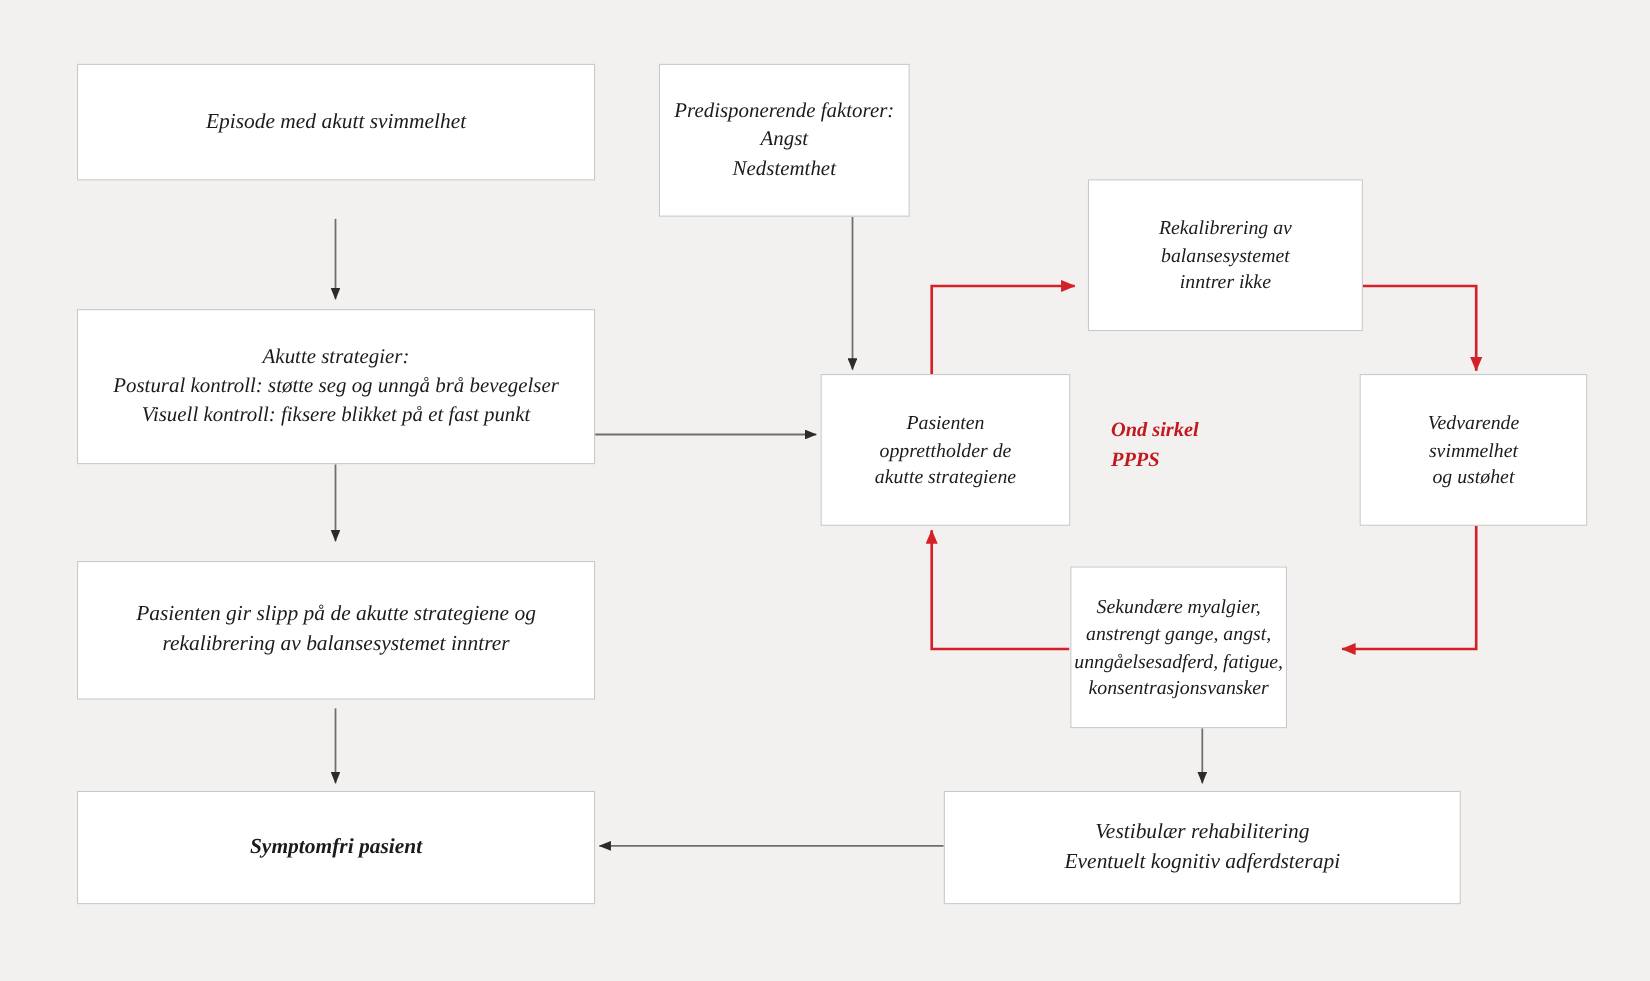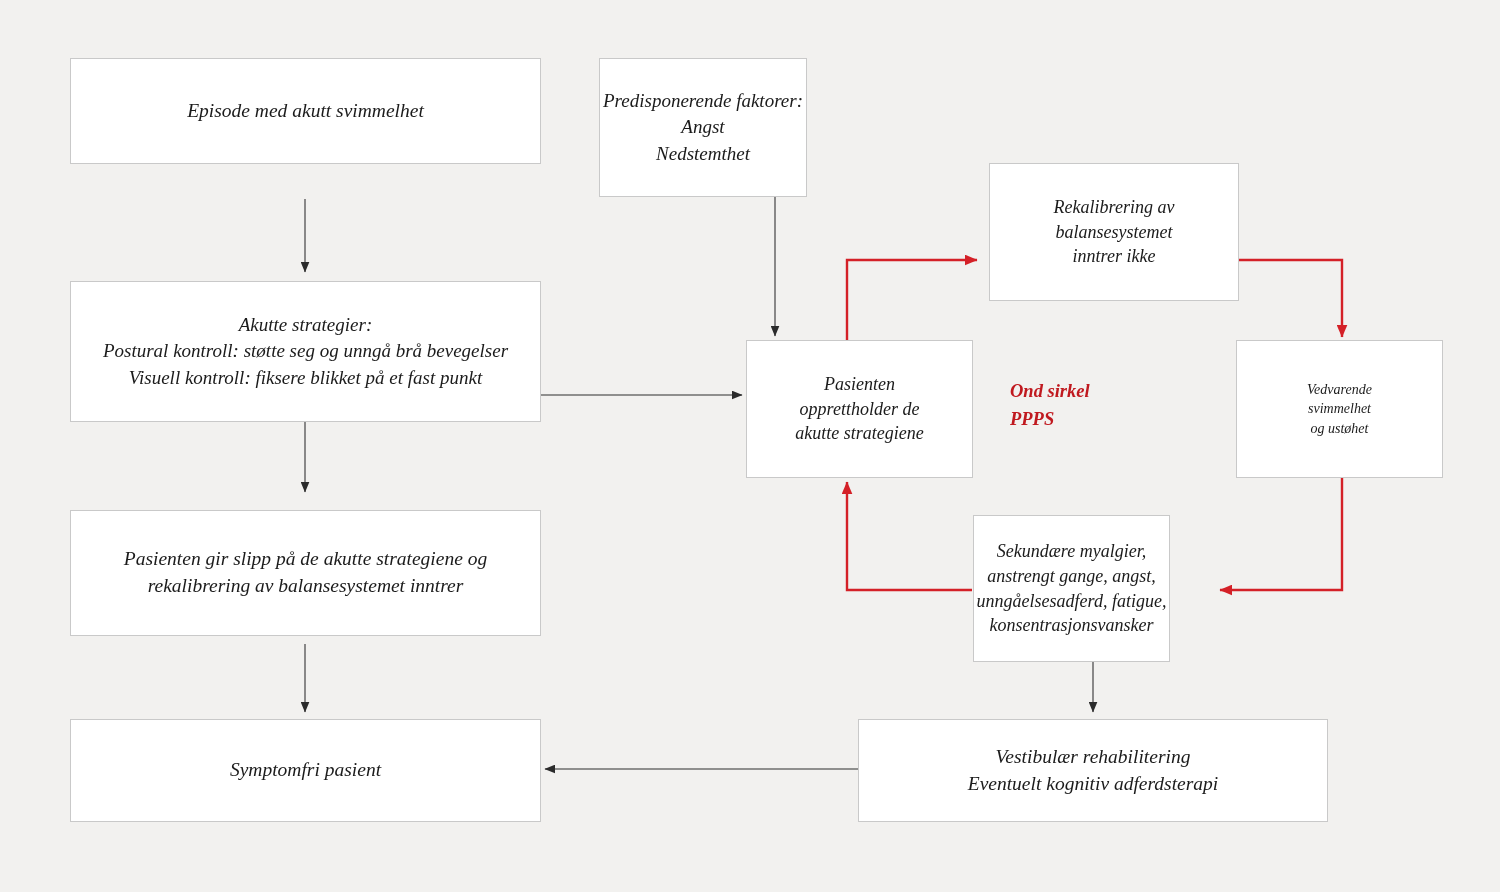--- a/index.html
+++ b/index.html
@@ -39,25 +39,25 @@
     color: #1b1b1b;
     line-height: 1.38;
     padding: 0 8px;
   }
   .node .lines > div {
     white-space: nowrap;
   }
   .n-episode .lines { font-size: 19.5px; }
   .n-akutte .lines { font-size: 19px; }
   .n-slipp .lines { font-size: 19.5px; }
-  .n-symptomfri .lines { font-size: 19.5px; }
+  .n-symptomfri .lines { font-size: 19.5px; font-weight: bold; }
   .n-predisp .lines { font-size: 19px; }
   .n-pasienten .lines { font-size: 18px; }
   .n-rekal .lines { font-size: 18px; }
-  .n-vedvar .lines { font-size: 14px; font-style: italic; }
+  .n-vedvar .lines { font-size: 18px; font-style: italic; }
   .n-sekundaere .lines { font-size: 18px; }
   .n-vestibular .lines { font-size: 19.5px; }
   .cycle-label {
     position: absolute;
     z-index: 2;
     font-style: italic;
     font-weight: bold;
     line-height: 1.5;
     font-size: 18.5px;
   }
@@ -116,21 +116,21 @@
       <div>rekalibrering av balansesystemet inntrer</div>
     </div>
   </div>
 
   <div class="node n-symptomfri" style="left:70px; top:719px; width:471px; height:103px;">
     <div class="lines">
       <div>Symptomfri pasient</div>
     </div>
   </div>
 
-  <div class="node n-predisp" style="left:599px; top:58px; width:208px; height:139px;">
+  <div class="node n-predisp" style="left:599px; top:58px; width:228px; height:139px;">
     <div class="lines">
       <div>Predisponerende faktorer:</div>
       <div>Angst</div>
       <div>Nedstemthet</div>
     </div>
   </div>
 
   <div class="node n-pasienten" style="left:746px; top:340px; width:227px; height:138px;">
     <div class="lines">
       <div>Pasienten</div>

